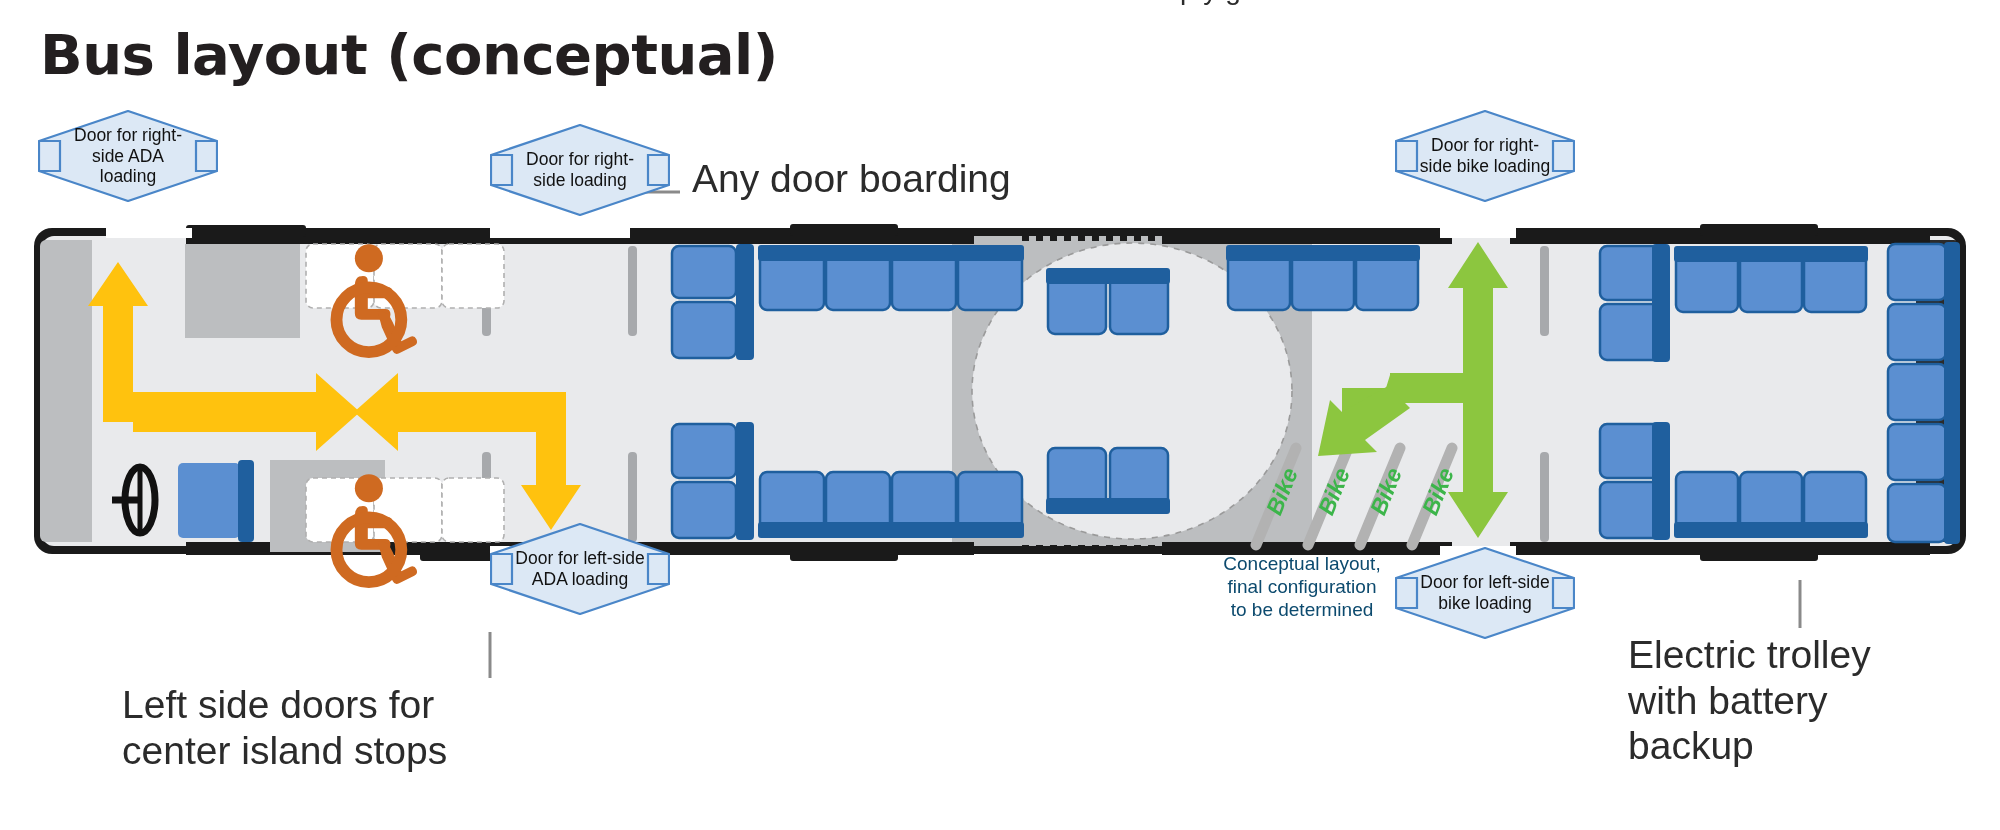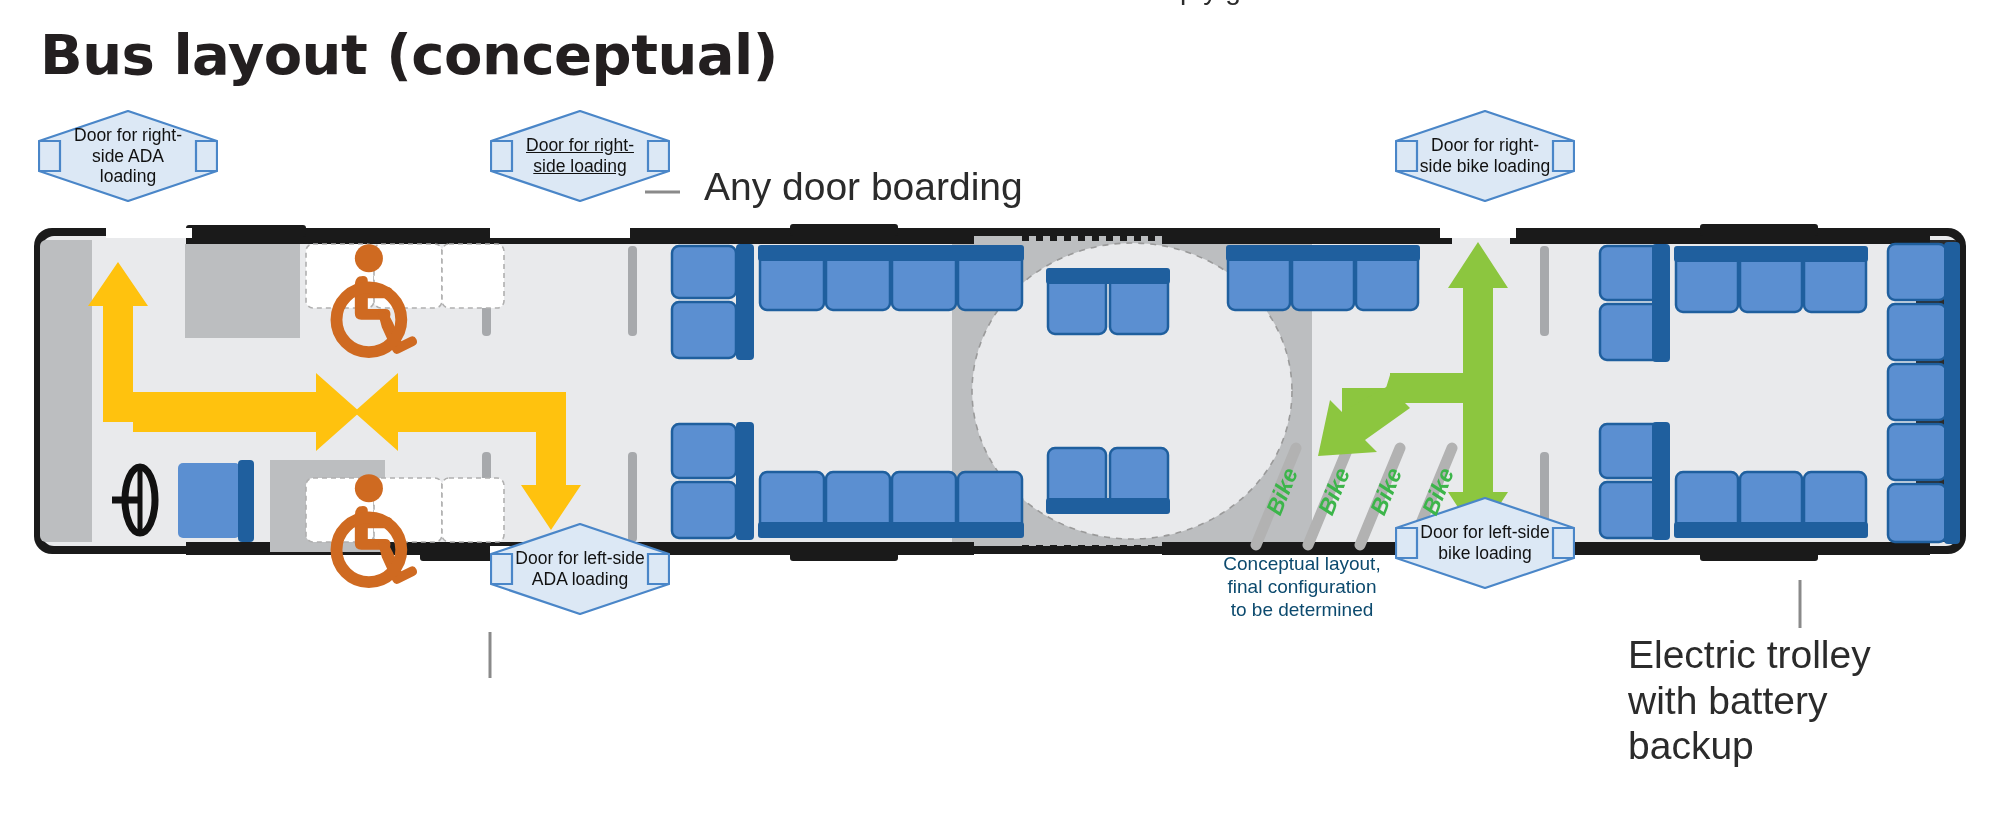--- a/index.html
+++ b/index.html
@@ -317,21 +317,21 @@
     <svg class="hexwrap" viewBox="0 0 180 92" preserveAspectRatio="none">
       <polygon points="90,1 179,31 179,61 90,91 1,61 1,31" fill="#dce8f5" stroke="#4a86c8" stroke-width="2.2"></polygon>
       <polyline points="1,31 22,31 22,61 1,61" fill="none" stroke="#4a86c8" stroke-width="2.2"></polyline>
       <polyline points="179,31 158,31 158,61 179,61" fill="none" stroke="#4a86c8" stroke-width="2.2"></polyline>
     </svg>
     <span class="txt">Door for
 right-side
 ADA loading</span>
   </div>
 
-  <div class="callout" style="left:490px;top:110px;text-decoration:underline;">
+  <div class="callout" style="left:490px;top:124px;">
     <svg class="hexwrap" viewBox="0 0 180 92" preserveAspectRatio="none">
       <polygon points="90,1 179,31 179,61 90,91 1,61 1,31" fill="#dce8f5" stroke="#4a86c8" stroke-width="2.2"></polygon>
       <polyline points="1,31 22,31 22,61 1,61" fill="none" stroke="#4a86c8" stroke-width="2.2"></polyline>
       <polyline points="179,31 158,31 158,61 179,61" fill="none" stroke="#4a86c8" stroke-width="2.2"></polyline>
     </svg>
     <span class="txt">Door for
 right-side
 loading</span>
   </div>
 
@@ -350,32 +350,34 @@
     <svg class="hexwrap" viewBox="0 0 180 92" preserveAspectRatio="none">
       <polygon points="90,1 179,31 179,61 90,91 1,61 1,31" fill="#dce8f5" stroke="#4a86c8" stroke-width="2.2"></polygon>
       <polyline points="1,31 22,31 22,61 1,61" fill="none" stroke="#4a86c8" stroke-width="2.2"></polyline>
       <polyline points="179,31 158,31 158,61 179,61" fill="none" stroke="#4a86c8" stroke-width="2.2"></polyline>
     </svg>
     <span class="txt">Door for
 left-side
 ADA loading</span>
   </div>
 
-  <div class="callout" style="left:1395px;top:497px;">
+  <div class="callout" style="left:1395px;top:547px;">
     <svg class="hexwrap" viewBox="0 0 180 92" preserveAspectRatio="none">
       <polygon points="90,1 179,31 179,61 90,91 1,61 1,31" fill="#dce8f5" stroke="#4a86c8" stroke-width="2.2"></polygon>
       <polyline points="1,31 22,31 22,61 1,61" fill="none" stroke="#4a86c8" stroke-width="2.2"></polyline>
       <polyline points="179,31 158,31 158,61 179,61" fill="none" stroke="#4a86c8" stroke-width="2.2"></polyline>
     </svg>
     <span class="txt">Door for
 left-side
 bike loading</span>
   </div>
 
-  <div class="anno" style="left:692px;top:164px;margin-left:12px;">Any door boarding</div>
+  <div class="anno" style="left:692px;top:156px;">Any door boarding</div>
+  <div class="anno" style="left:122px;top:682px;">Left side doors for
+center island stops</div>
   <div class="anno" style="left:1628px;top:632px;">Electric trolley
 with battery
 backup</div>
 
   <div class="note" style="left:1222px;top:552px;width:160px;">Conceptual layout,
 final configuration
 to be determined</div>
 
   <div class="bike-label" style="left:1258px;top:478px;transform:rotate(-68deg);">Bike</div>
   <div class="bike-label" style="left:1310px;top:478px;transform:rotate(-68deg);">Bike</div>

